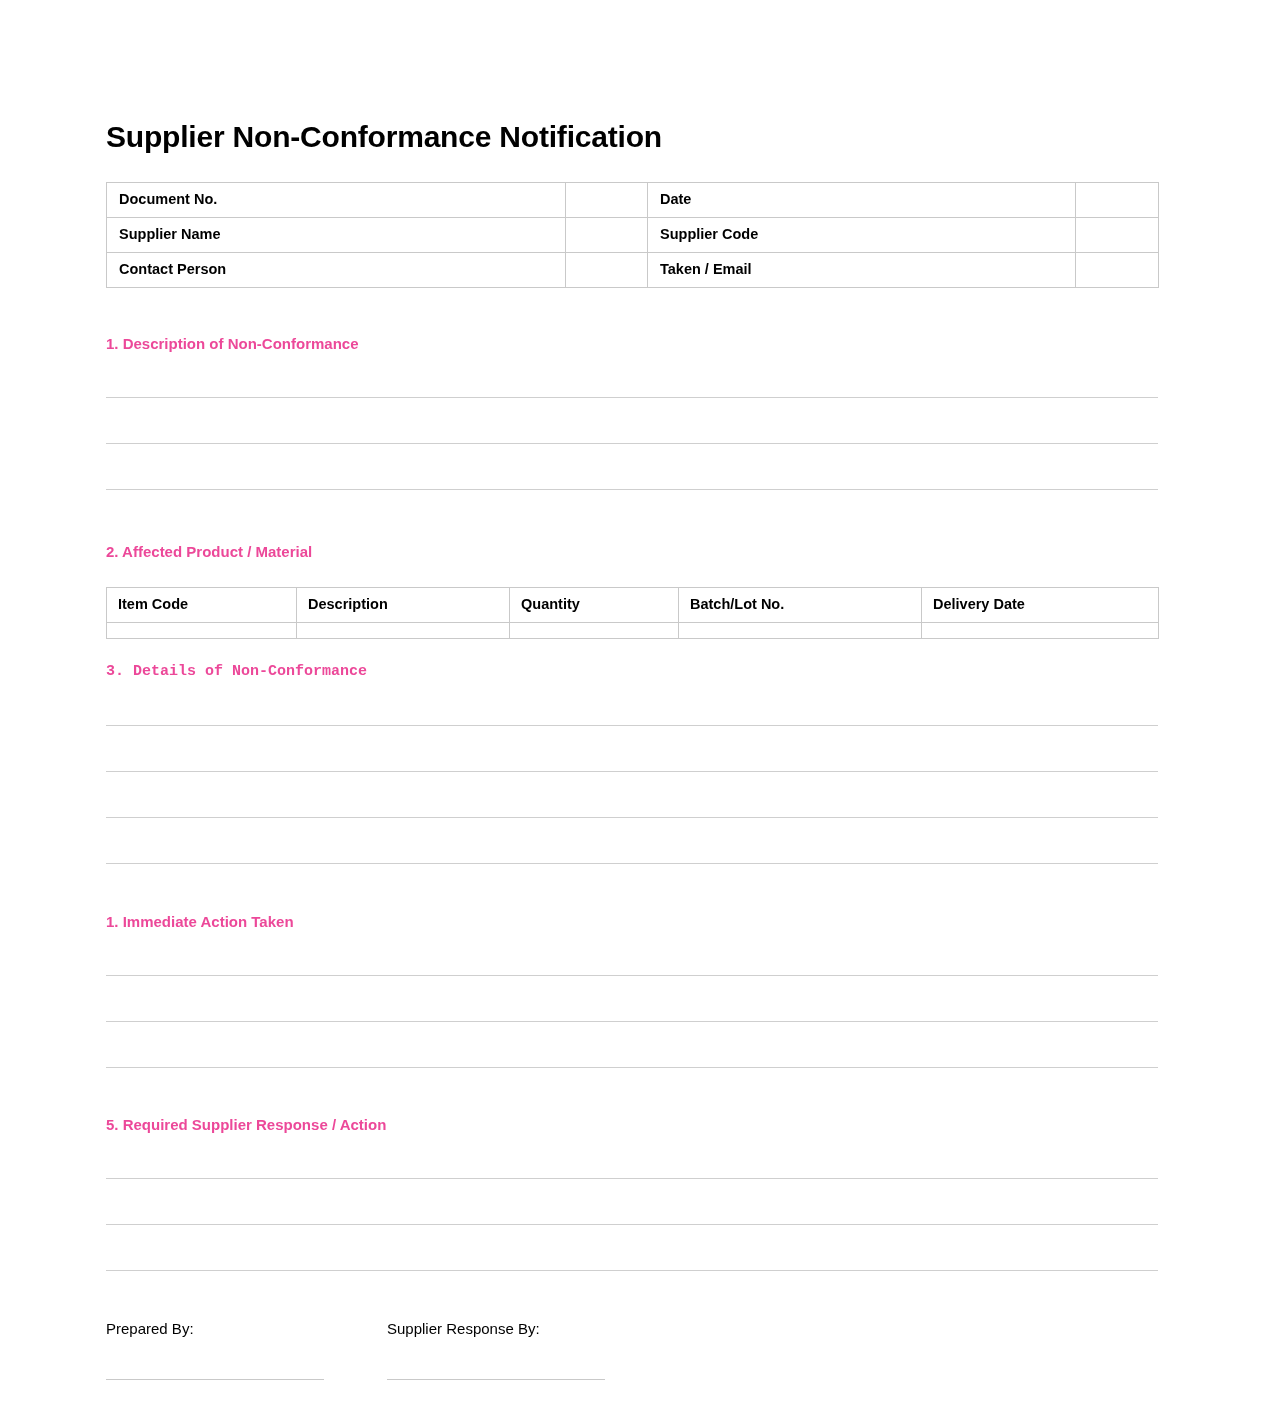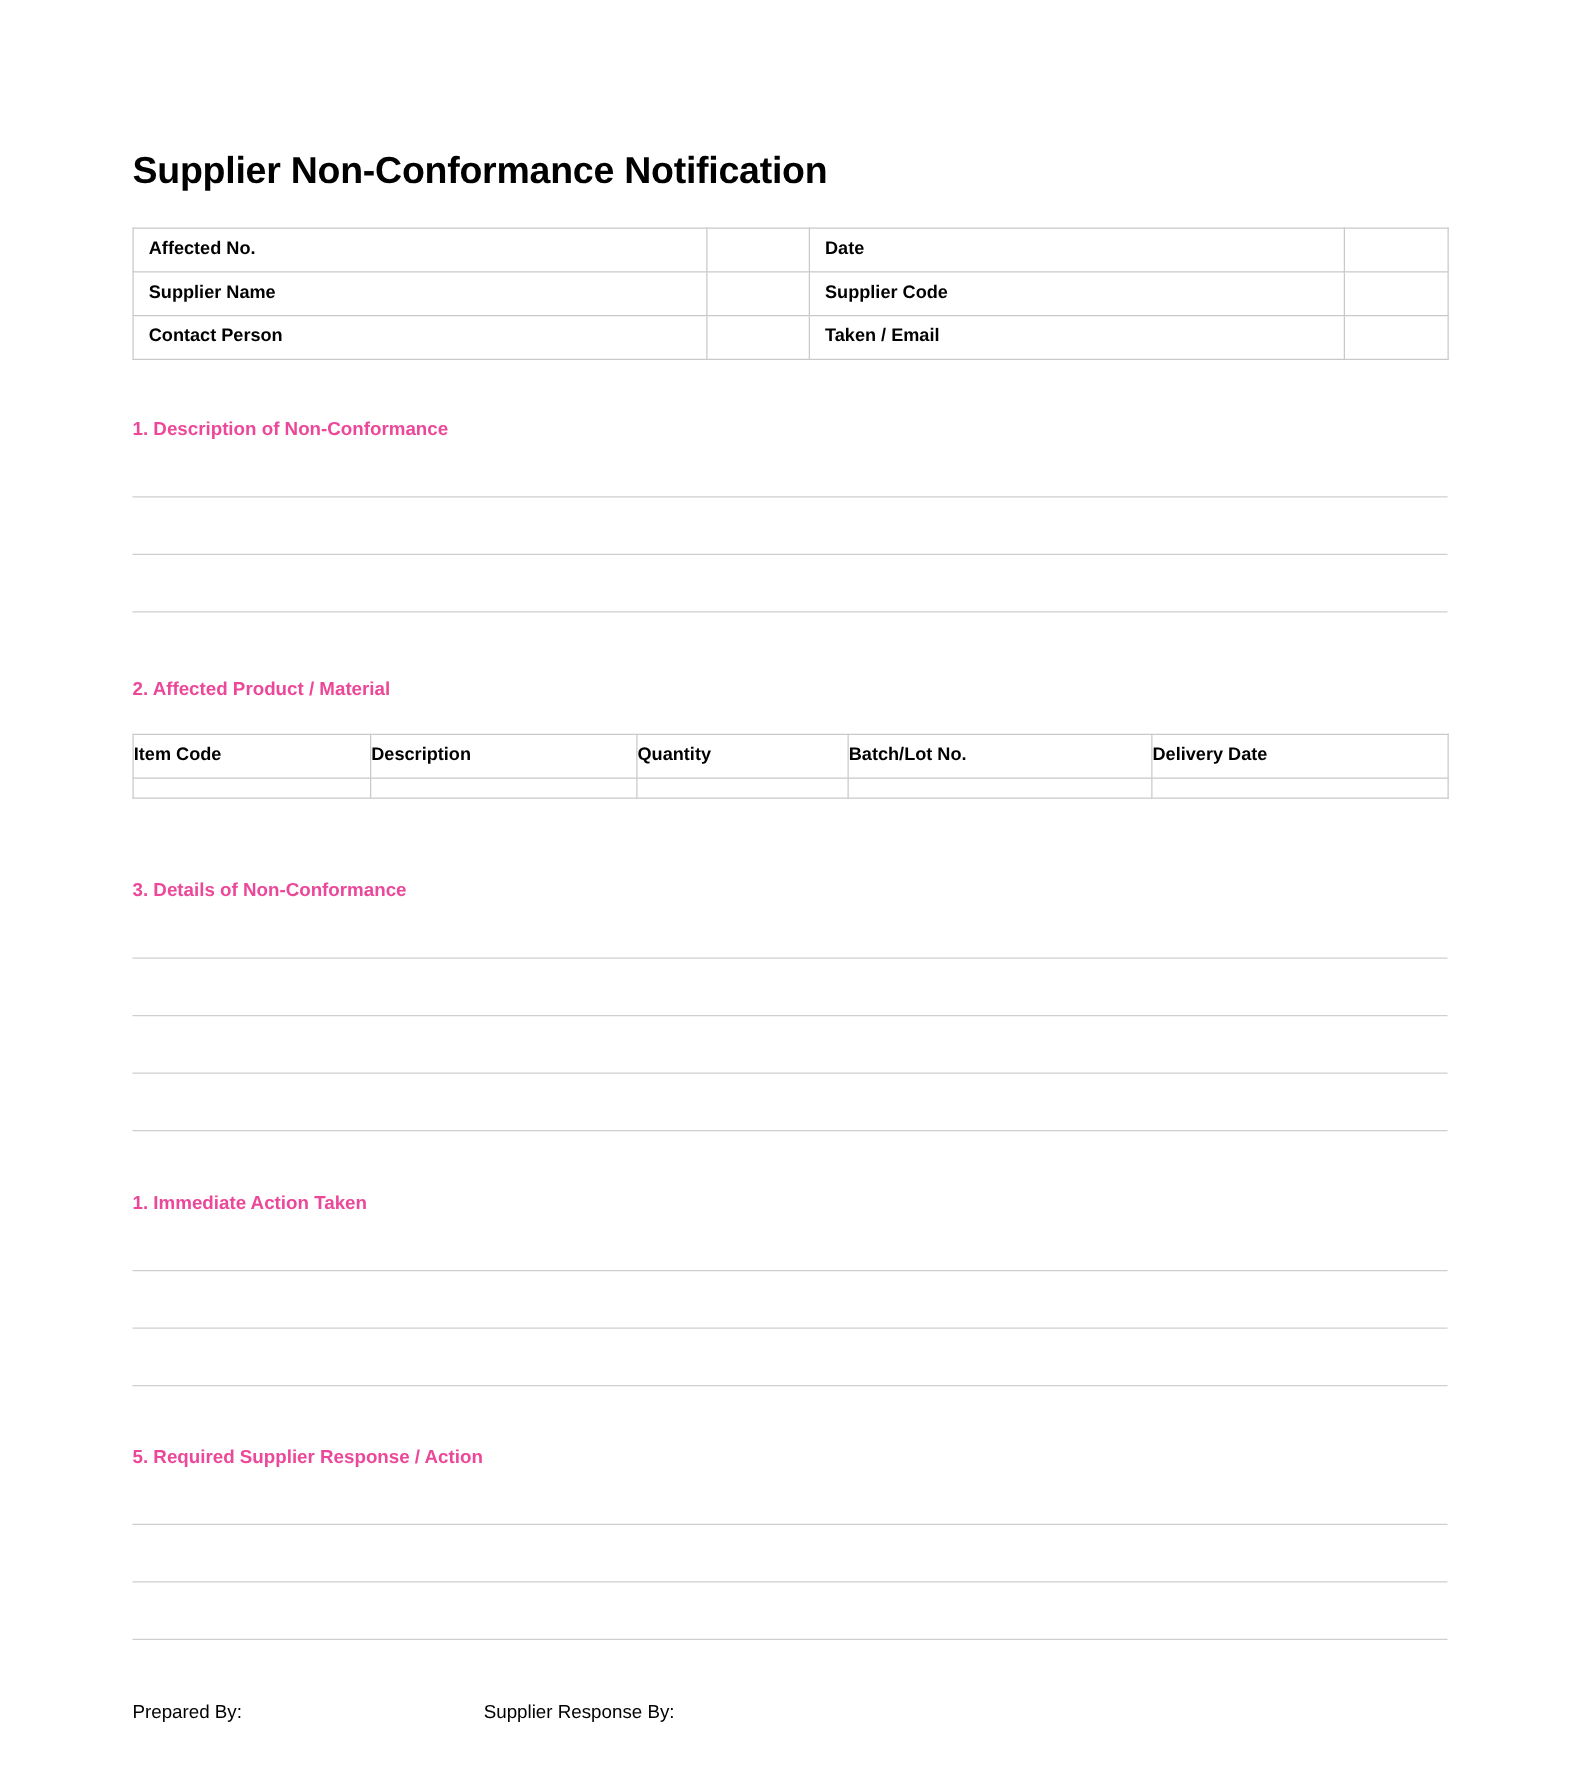--- a/index.html
+++ b/index.html
@@ -65,21 +65,21 @@
 
   
   .section-heading {
     font-size: 15px;
     font-weight: bold;
     line-height: 1.2;
     color: #ec4899;
   }
   .sec-1-h { margin-top: 47px; }
   .sec-2-h { margin-top: 53px; }
-  .sec-3-h { margin-top: 65px; }
+  .sec-3-h { margin-top: 24px; font-family: Liberation Mono, monospace; }
   .sec-4-h { margin-top: 49px; }
   .sec-5-h { margin-top: 48px; }
 
   
   .lines {
     margin-top: 0;
   }
   .lines .rule {
     height: 0;
     border-bottom: 1px solid #cfcfcf;
@@ -91,21 +91,21 @@
   
   .items-table {
     margin-top: 26px;
     width: 1052px;
     border-collapse: collapse;
     table-layout: fixed;
   }
   .items-table th {
     border: 1px solid #c9c9c9;
     height: 35px;
-    padding: 0 0 0 0;
+    padding: 0 0 0 11px;
     font-size: 14.5px;
     font-weight: bold;
     text-align: left;
     vertical-align: middle;
     line-height: 1.2;
     box-sizing: border-box;
   }
   .items-table td {
     border: 1px solid #c9c9c9;
     height: 16px;
@@ -148,21 +148,21 @@
 <body>
 
 <div class="page">
   <div class="content">
 
     <h1 class="doc-title">Supplier Non-Conformance Notification</h1>
 
     <table class="info-table">
       <tbody>
         <tr>
-          <td class="c-label-a">Affected No.</td>
+          <td class="c-label-a">Document No.</td>
           <td class="c-value-a fill"></td>
           <td class="c-label-b">Date</td>
           <td class="c-value-b fill"></td>
         </tr>
         <tr>
           <td class="c-label-a">Supplier Name</td>
           <td class="c-value-a fill"></td>
           <td class="c-label-b">Supplier Code</td>
           <td class="c-value-b fill"></td>
         </tr>

